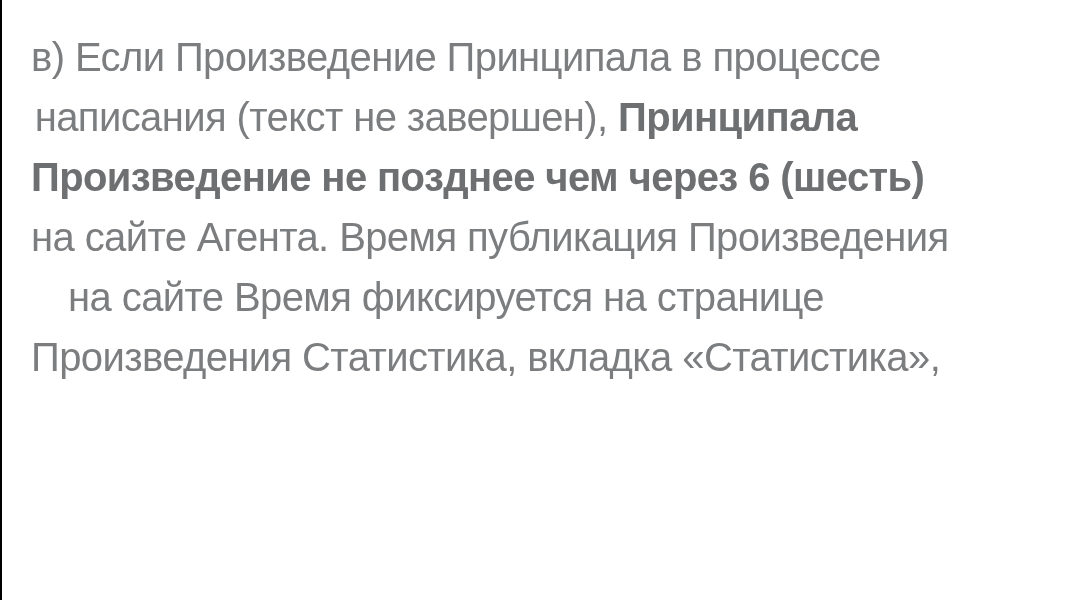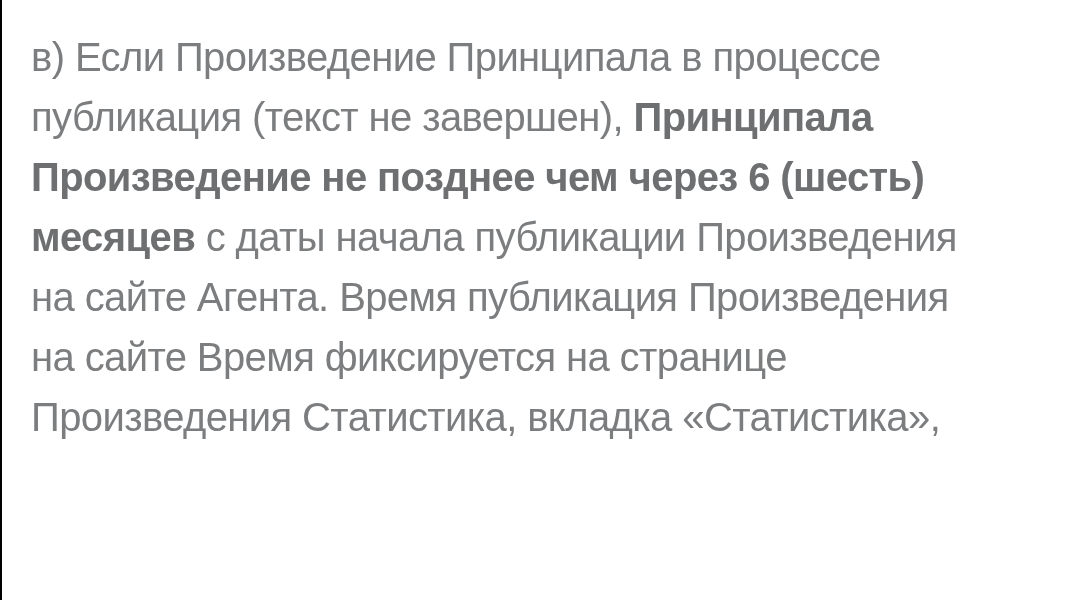--- a/index.html
+++ b/index.html
@@ -12,20 +12,21 @@
   html,body{width:1080px;height:600px;overflow:hidden;}
   body{
     background:var(--bg);
     font-family:"Liberation Sans","DejaVu Sans",sans-serif;
   }
   .screen{
     position:relative;
     width:881px;
     height:600px;
     background:var(--bg);
+    text-align:center;
   }
   .left-edge{
     position:absolute;
     left:0;top:0;
     width:2px;height:600px;
     background:var(--edge);
   }
   .paragraph{
     position:absolute;
     left:31px;
@@ -43,20 +44,19 @@
   .seg{font-weight:400;}
   .seg.bold{font-weight:700;color:var(--bold);}
 </style>
 </head>
 <body>
 
 <div class="screen">
   <div class="left-edge"></div>
   <div class="paragraph" id="paragraph">
       <div class="line"><span class="seg">в) Если Произведение Принципала в процессе</span></div>
-      <div class="line"><span class="seg">публикация (текст не завершен), </span><span class="seg bold">Принципала</span></div>
+      <div class="line"><span class="seg">написания (текст не завершен), </span><span class="seg bold">Принципала</span></div>
       <div class="line"><span class="seg bold">Произведение не позднее чем через 6 (шесть)</span></div>
-      <div class="line"><span class="seg bold">месяцев</span><span class="seg"> с даты начала публикации Произведения</span></div>
       <div class="line"><span class="seg">на сайте Агента. Время публикация Произведения</span></div>
       <div class="line"><span class="seg">на сайте Время фиксируется на странице</span></div>
       <div class="line"><span class="seg">Произведения Статистика, вкладка «Статистика»,</span></div>
     </div>
 </div>
 
 </body></html>

